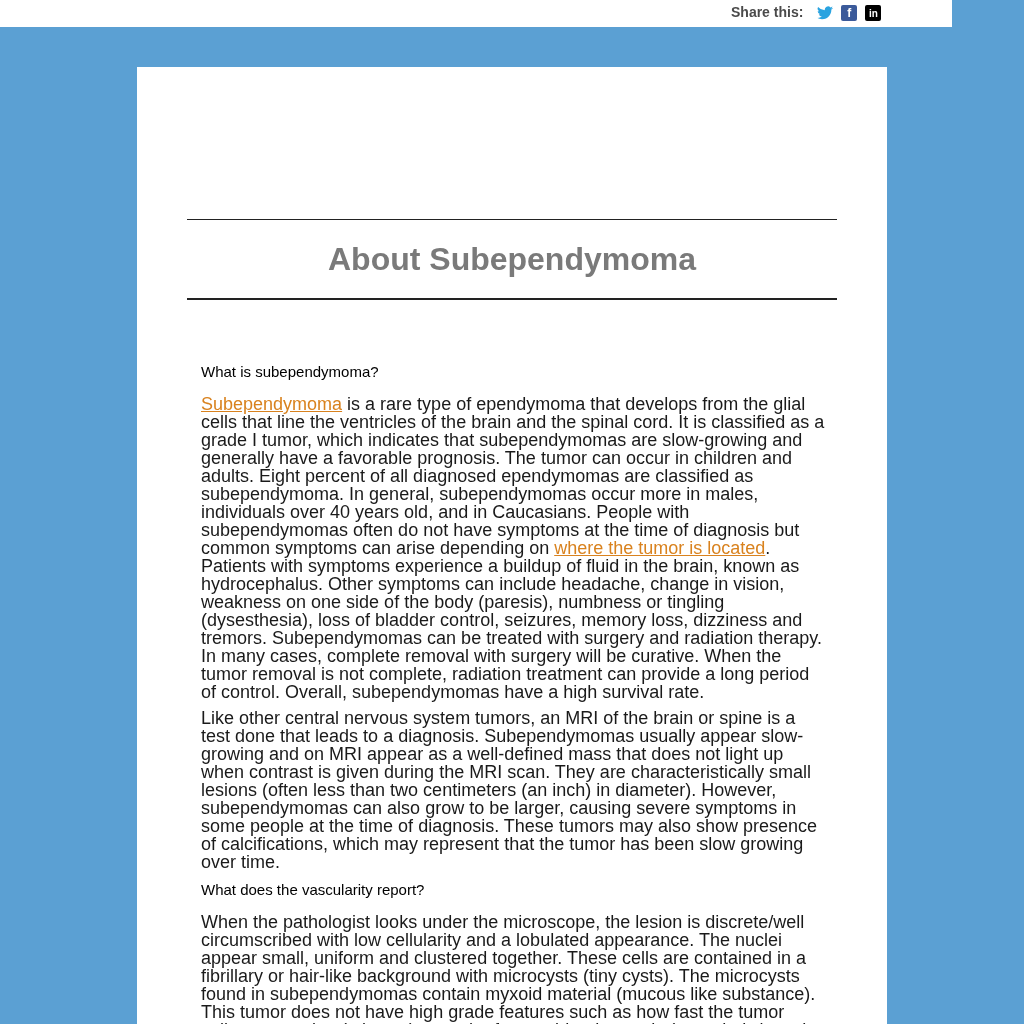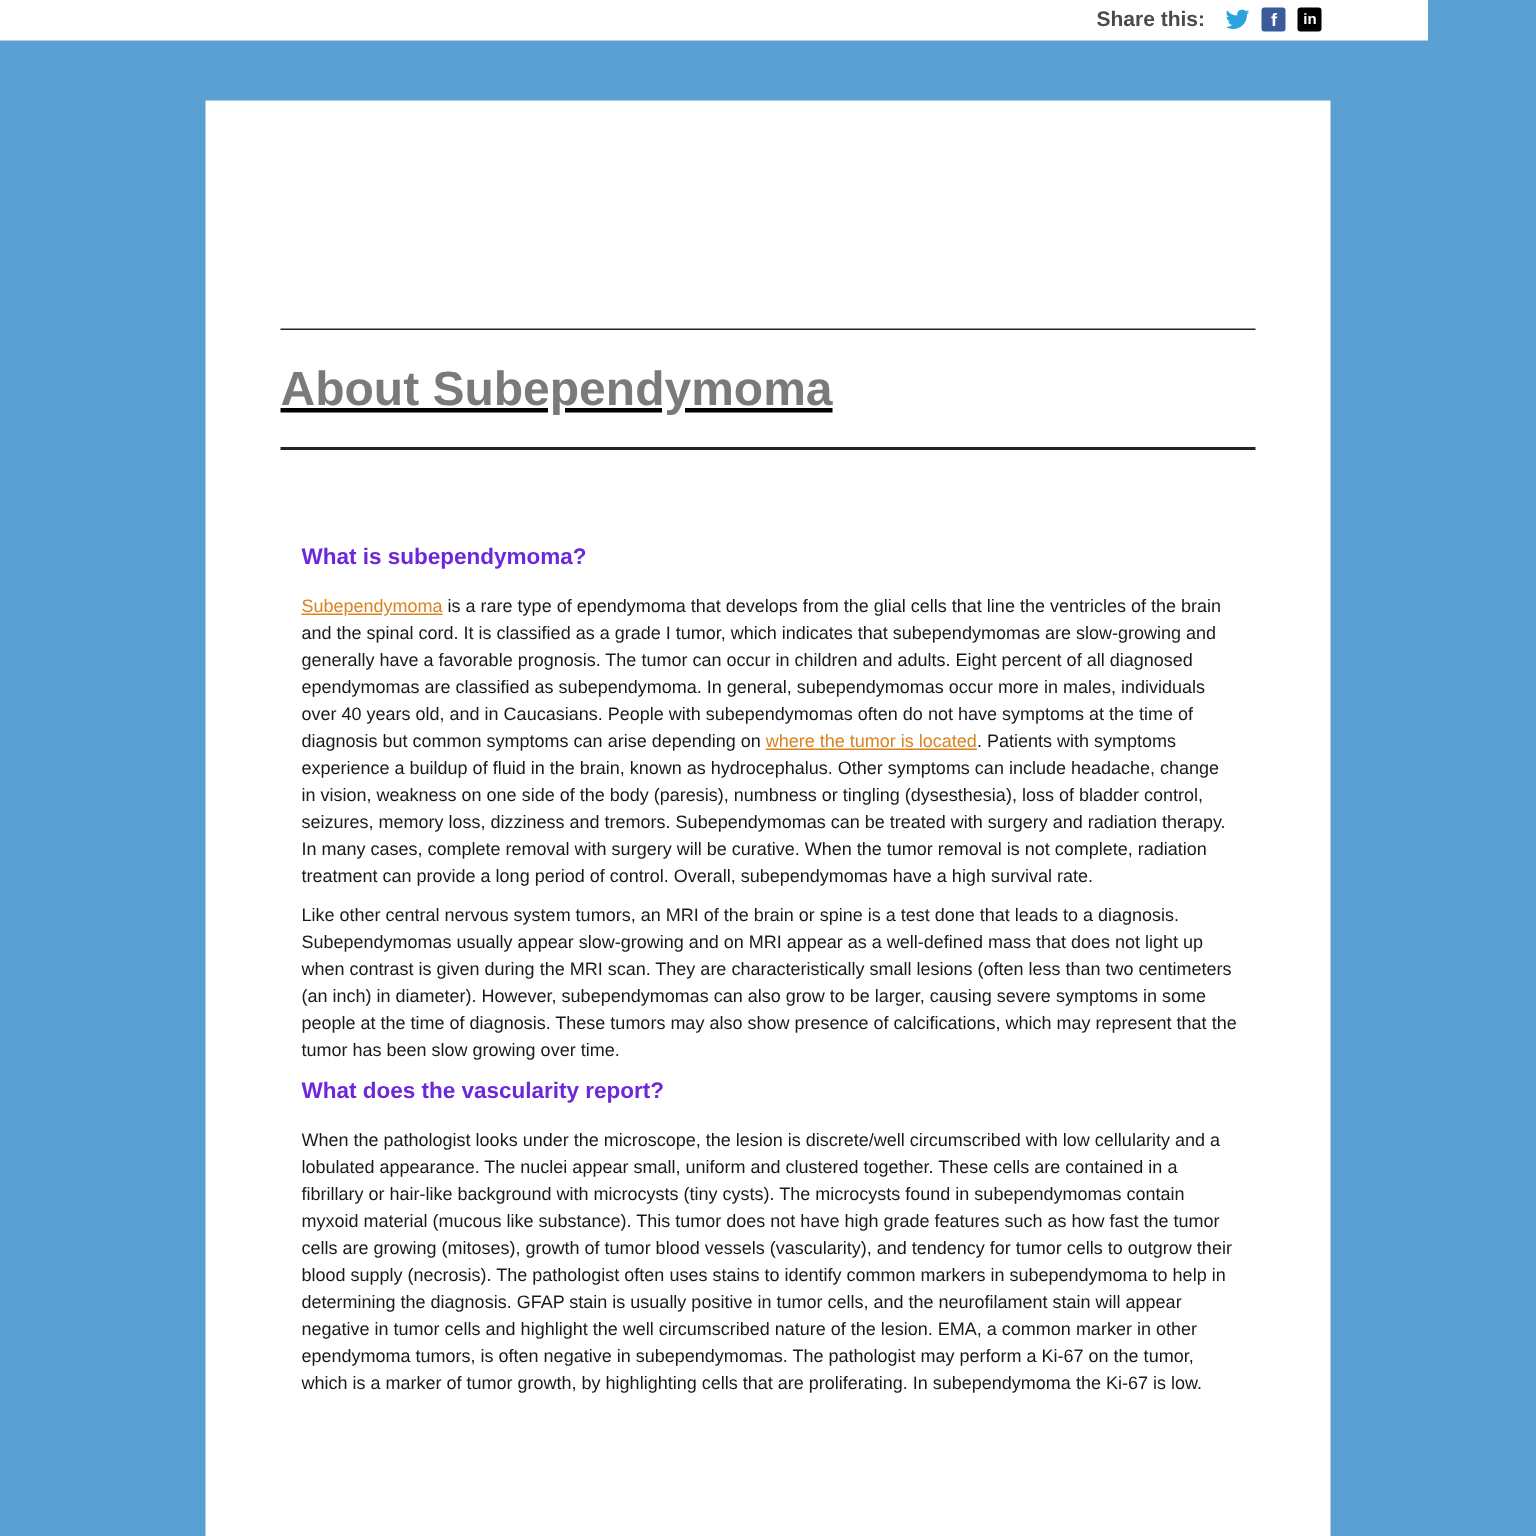--- a/index.html
+++ b/index.html
@@ -30,35 +30,35 @@
     .share-icon.tw { background: transparent; margin-left: 0; }
     .share-icon.fb { background: #3b5a9a; font-family: "Liberation Sans", sans-serif; }
     .share-icon.li { background: #000000; font-size: 10px; }
     .page {
       position: absolute; left: 137px; top: 67px; width: 750px; height: 960px;
       background: #ffffff;
     }
     .title-block {
       position: absolute; left: 50px; top: 152px; width: 650px; height: 78px;
       border-top: 1px solid #222; border-bottom: 2px solid #222;
-      display: flex; align-items: center;  text-decoration: underline;
+      display: flex; align-items: center; justify-content: center;
     }
     .title {
       font-size: 32px; font-weight: bold; color: #7a7a7a; margin: 0;
       letter-spacing: 0px;
     }
     .content {
       position: absolute; left: 64px; top: 294px; width: 624px;
     }
     h2 {
-      font-size: 15px; font-weight: bold; color: #6d28d9; margin: 0 0 12px 0;
+      font-size: 15px; font-weight: normal; color: #000000; margin: 0 0 12px 0;
       line-height: 22px;
     }
     p {
-      font-size: 12px; color: #1a1a1a; line-height: 18px; margin: 0 0 8px 0;
+      font-size: 18px; color: #1a1a1a; line-height: 18px; margin: 0 0 8px 0;
     }
     a {
       color: #d9821e; text-decoration: underline;
     }
   </style>
 </head>
 <body>
 
 <div class="topbar">
   <div class="share">

